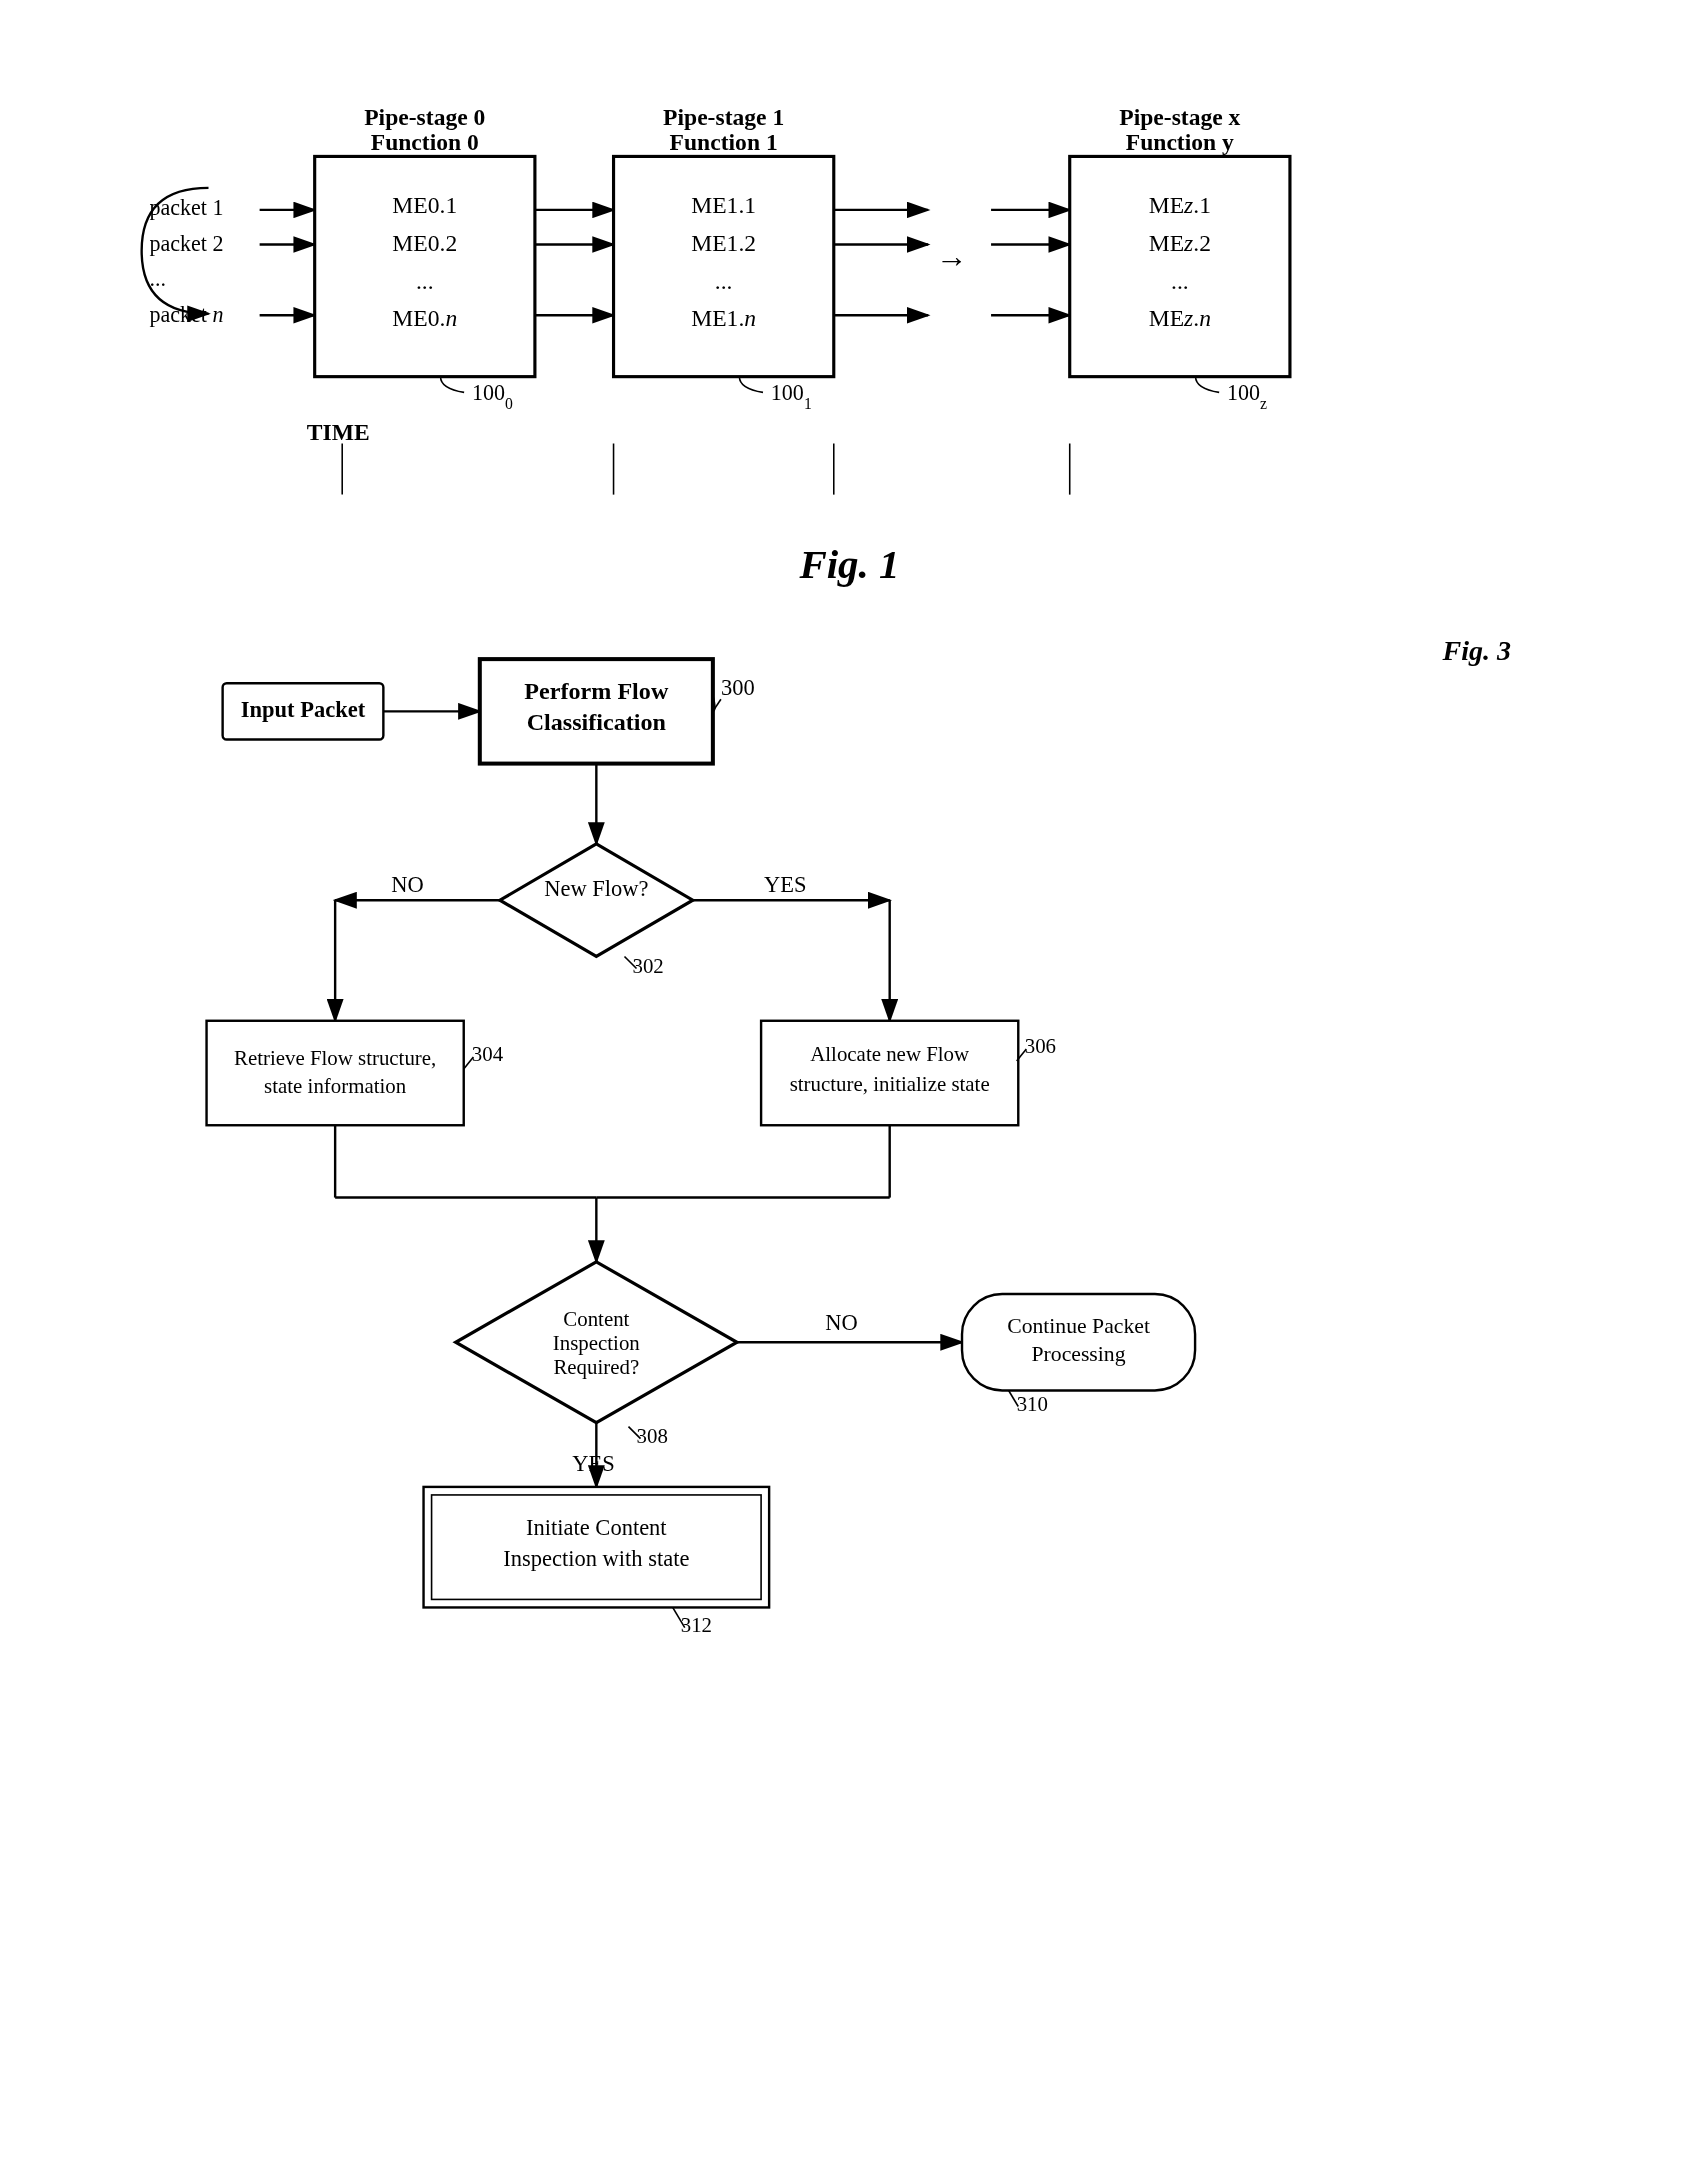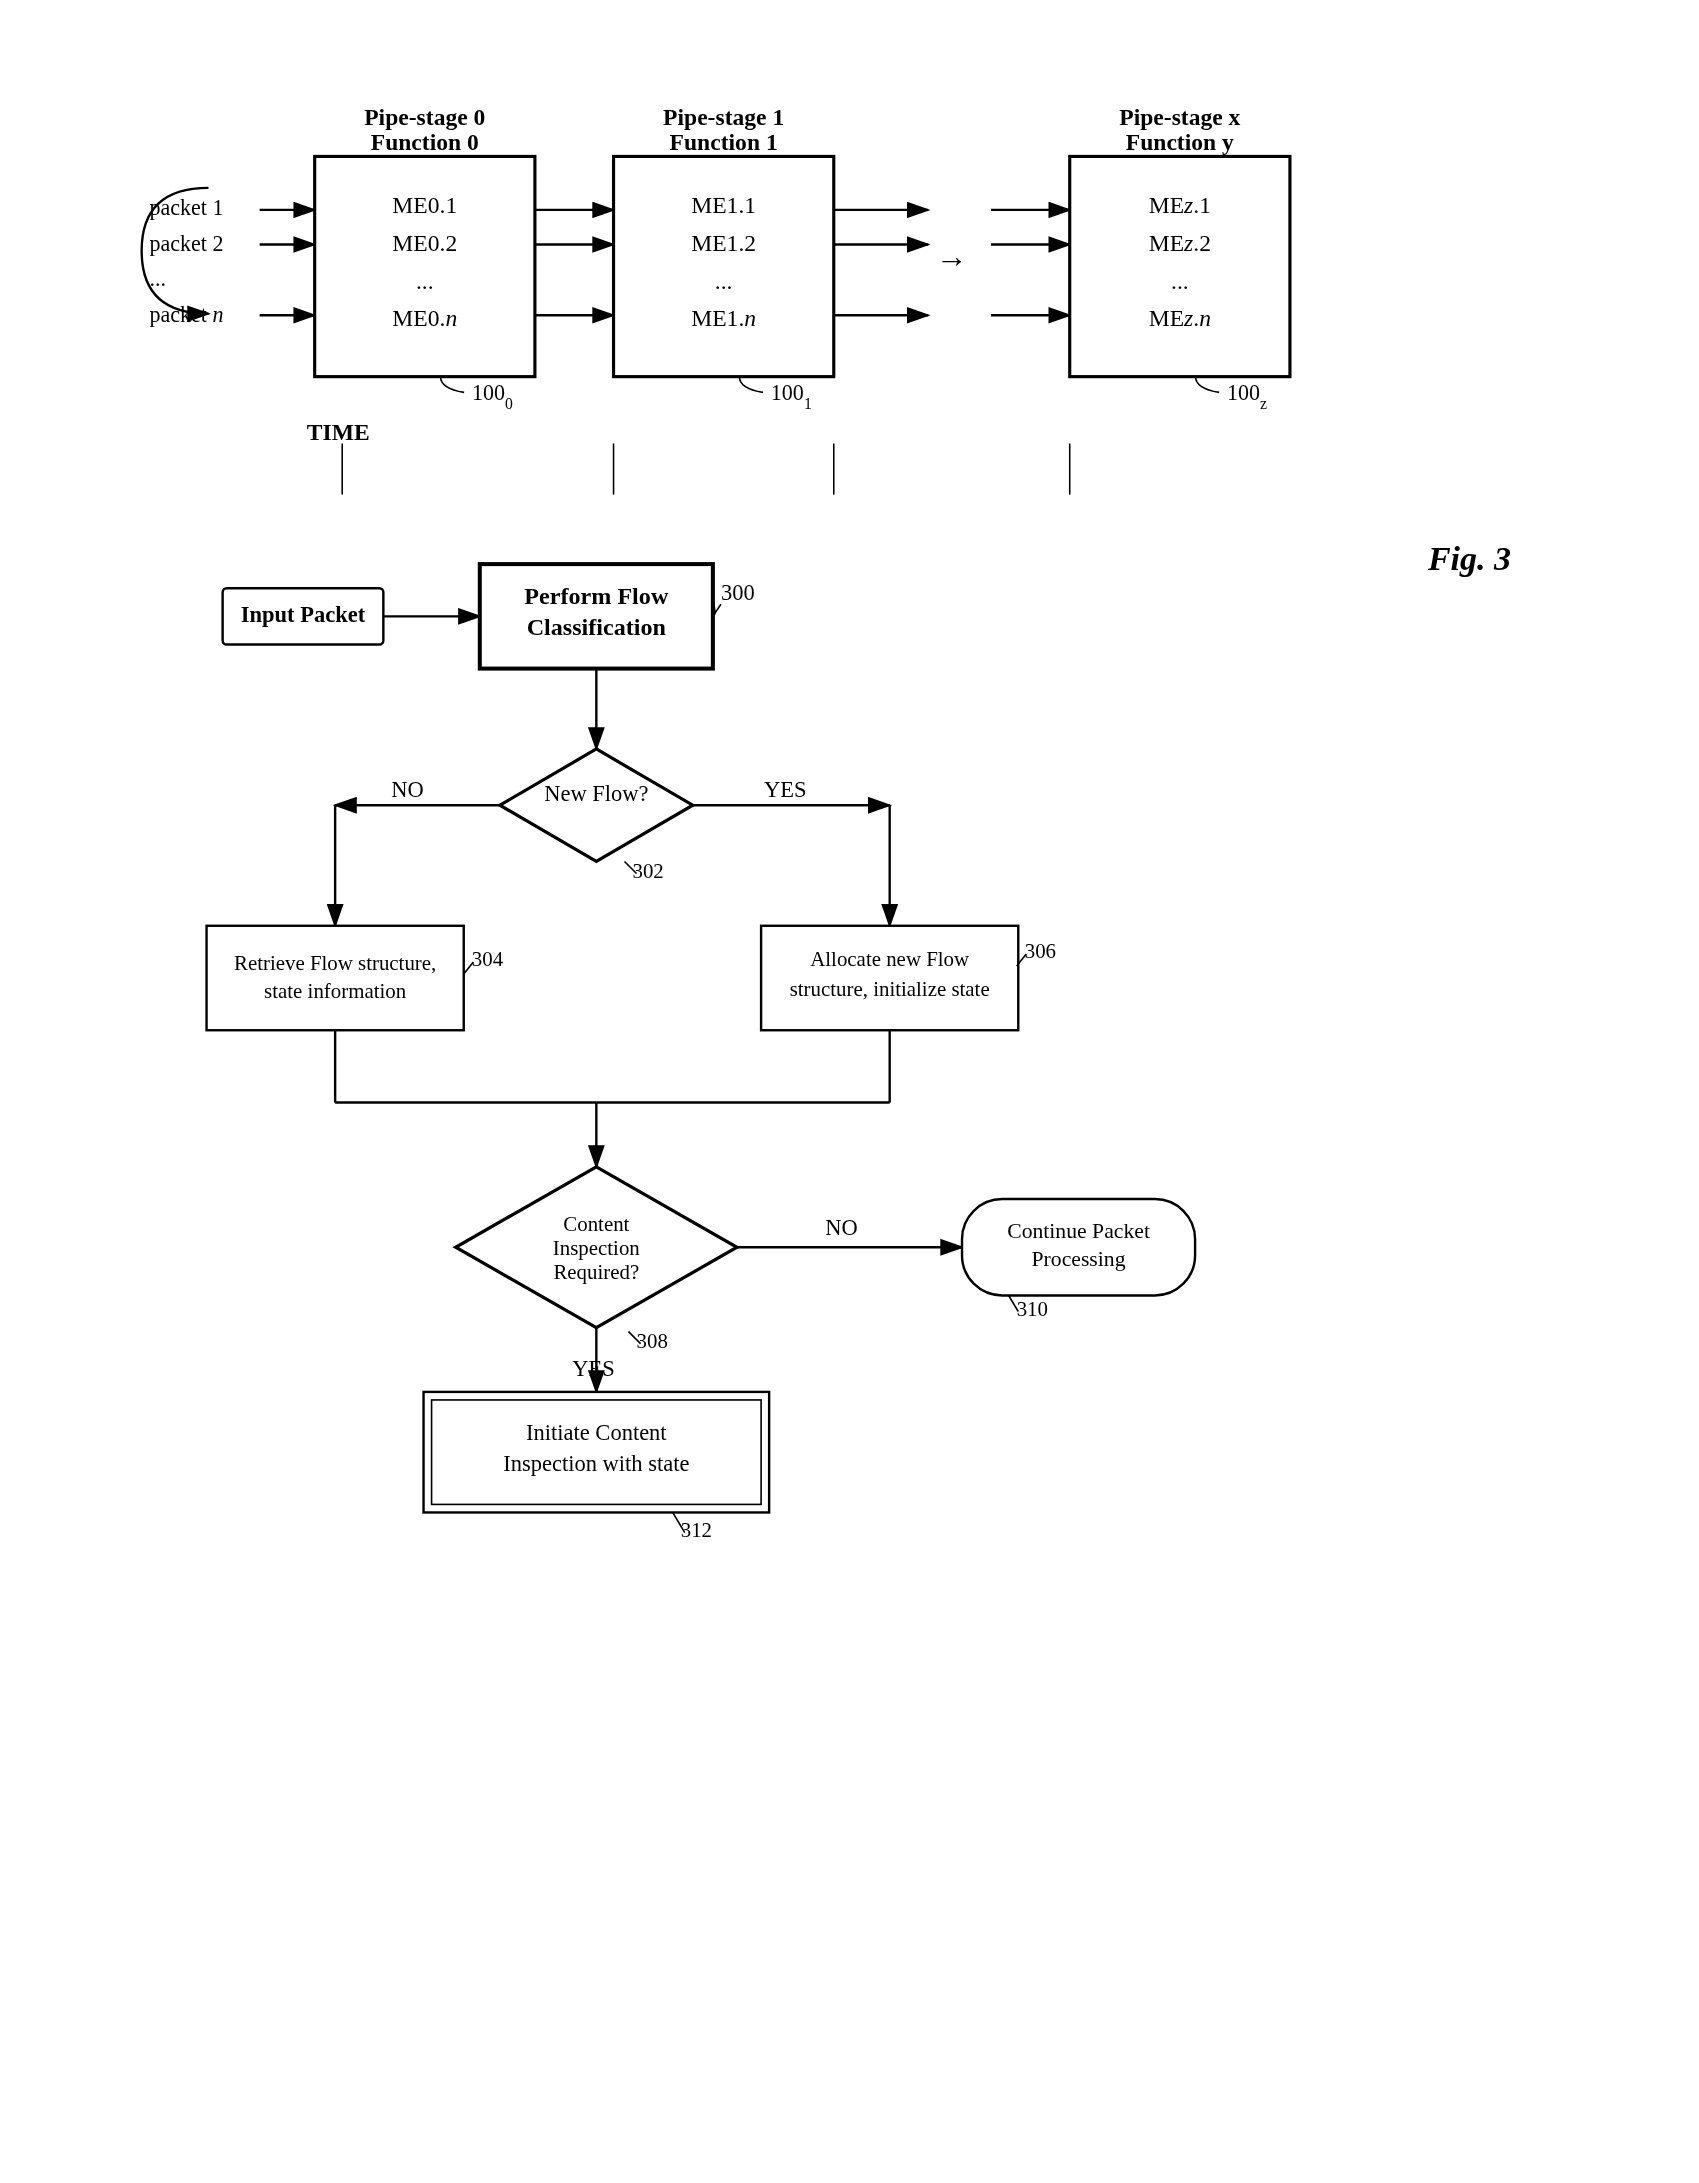--- a/index.html
+++ b/index.html
@@ -42,21 +42,21 @@
       position: relative;
       width: 100%;
       height: 1527px;
       margin-top: 15.7px;
     }
 
     .fig3-label {
       position: absolute;
       top: 0;
       right: 125px;
-      font-size: 34px;
+      font-size: 28px;
       font-weight: bold;
       font-style: italic;
     }
 
     
     .diagram-svg {
       width: 100%;
       height: 100%;
     }
 
@@ -142,20 +142,23 @@
       <path d="M 1440,360 Q 1440,375 1470,380" stroke="#000" stroke-width="2" fill="none"></path>
 
       <text x="310" y="440" font-size="30" font-weight="bold">TIME</text>
       <line x1="355" y1="445" x2="355" y2="510" stroke="#000" stroke-width="2"></line>
       <line x1="700" y1="445" x2="700" y2="510" stroke="#000" stroke-width="2"></line>
       <line x1="980" y1="445" x2="980" y2="510" stroke="#000" stroke-width="2"></line>
       <line x1="1280" y1="445" x2="1280" y2="510" stroke="#000" stroke-width="2"></line>
     </svg>
   </div>
 
+  <div class="fig1-title">
+    <em>Fig. 1</em>
+  </div>
 
   <div class="fig3-container">
     
     <div class="fig3-label"><em>Fig. 3</em></div>
 
     <svg viewBox="0 0 1800 1900" class="diagram-svg">
       <defs>
         <marker id="arr3" markerWidth="10" markerHeight="7" refX="9" refY="3.5" orient="auto">
           <polygon points="0 0, 10 3.5, 0 7" fill="#000"></polygon>
         </marker>

